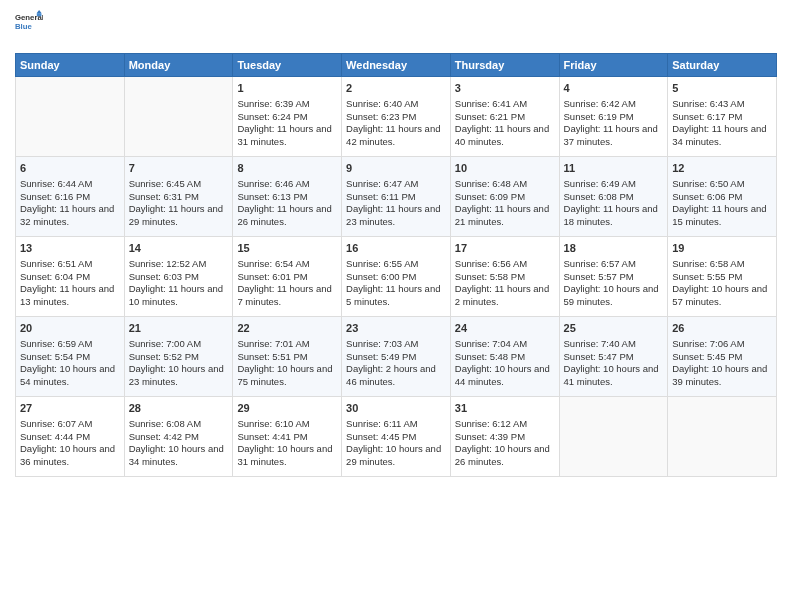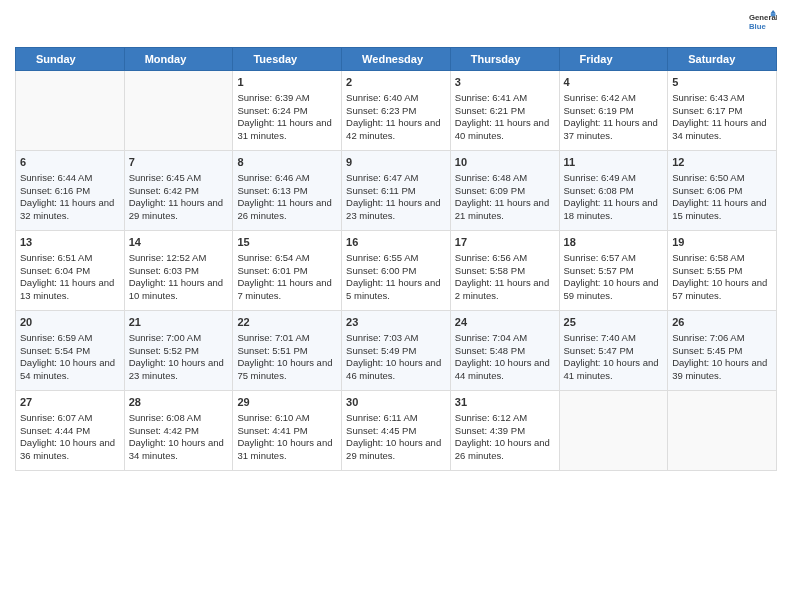--- a/index.html
+++ b/index.html
@@ -11,23 +11,23 @@
       overflow: hidden;
     }
     .page {
       width: 792px;
       min-height: 612px;
       padding: 10px 15px 10px 15px;
       background: #fff;
     }
     .header {
       display: flex;
-      justify-content: flex-end;
+      justify-content: flex-start;
       align-items: flex-start;
-      margin-bottom: 9px;
+      margin-bottom: 15px;
     }
     .logo {
       display: flex;
       align-items: center;
       gap: 2px;
     }
     .logo-icon {
       width: 28px;
       height: 28px;
     }
@@ -46,21 +46,21 @@
     table {
       width: 100%;
       border-collapse: collapse;
       table-layout: fixed;
     }
     thead tr th {
       background: #3a7abf;
       color: #fff;
       font-size: 11px;
       font-weight: bold;
-      padding: 5px 20px;
+      padding: 5px 4px;
       text-align: left;
       border: 1px solid #2e6aaa;
     }
     tbody tr td {
       vertical-align: top;
       font-size: 9.5px;
       color: #333;
       padding: 4px 4px 3px 4px;
       border: 1px solid #ddd;
       height: 80px;
@@ -116,41 +116,41 @@
           <td class="empty-cell"></td>
           <td class="empty-cell"></td>
           <td><span class="day-num">1</span><span>Sunrise: 6:39 AM</span><br><span>Sunset: 6:24 PM</span><br><span>Daylight: 11 hours and 31 minutes.</span></td>
           <td><span class="day-num">2</span><span>Sunrise: 6:40 AM</span><br><span>Sunset: 6:23 PM</span><br><span>Daylight: 11 hours and 42 minutes.</span></td>
           <td><span class="day-num">3</span><span>Sunrise: 6:41 AM</span><br><span>Sunset: 6:21 PM</span><br><span>Daylight: 11 hours and 40 minutes.</span></td>
           <td><span class="day-num">4</span><span>Sunrise: 6:42 AM</span><br><span>Sunset: 6:19 PM</span><br><span>Daylight: 11 hours and 37 minutes.</span></td>
           <td><span class="day-num">5</span><span>Sunrise: 6:43 AM</span><br><span>Sunset: 6:17 PM</span><br><span>Daylight: 11 hours and 34 minutes.</span></td>
         </tr>
         <tr>
           <td><span class="day-num">6</span><span>Sunrise: 6:44 AM</span><br><span>Sunset: 6:16 PM</span><br><span>Daylight: 11 hours and 32 minutes.</span></td>
-          <td><span class="day-num">7</span><span>Sunrise: 6:45 AM</span><br><span>Sunset: 6:42 PM</span><br><span>Daylight: 11 hours and 29 minutes.</span></td>
+          <td><span class="day-num">7</span><span>Sunrise: 6:45 AM</span><br><span>Sunset: 6:31 PM</span><br><span>Daylight: 11 hours and 29 minutes.</span></td>
           <td><span class="day-num">8</span><span>Sunrise: 6:46 AM</span><br><span>Sunset: 6:13 PM</span><br><span>Daylight: 11 hours and 26 minutes.</span></td>
           <td><span class="day-num">9</span><span>Sunrise: 6:47 AM</span><br><span>Sunset: 6:11 PM</span><br><span>Daylight: 11 hours and 23 minutes.</span></td>
           <td><span class="day-num">10</span><span>Sunrise: 6:48 AM</span><br><span>Sunset: 6:09 PM</span><br><span>Daylight: 11 hours and 21 minutes.</span></td>
           <td><span class="day-num">11</span><span>Sunrise: 6:49 AM</span><br><span>Sunset: 6:08 PM</span><br><span>Daylight: 11 hours and 18 minutes.</span></td>
           <td><span class="day-num">12</span><span>Sunrise: 6:50 AM</span><br><span>Sunset: 6:06 PM</span><br><span>Daylight: 11 hours and 15 minutes.</span></td>
         </tr>
         <tr>
           <td><span class="day-num">13</span><span>Sunrise: 6:51 AM</span><br><span>Sunset: 6:04 PM</span><br><span>Daylight: 11 hours and 13 minutes.</span></td>
           <td><span class="day-num">14</span><span>Sunrise: 12:52 AM</span><br><span>Sunset: 6:03 PM</span><br><span>Daylight: 11 hours and 10 minutes.</span></td>
           <td><span class="day-num">15</span><span>Sunrise: 6:54 AM</span><br><span>Sunset: 6:01 PM</span><br><span>Daylight: 11 hours and 7 minutes.</span></td>
           <td><span class="day-num">16</span><span>Sunrise: 6:55 AM</span><br><span>Sunset: 6:00 PM</span><br><span>Daylight: 11 hours and 5 minutes.</span></td>
           <td><span class="day-num">17</span><span>Sunrise: 6:56 AM</span><br><span>Sunset: 5:58 PM</span><br><span>Daylight: 11 hours and 2 minutes.</span></td>
           <td><span class="day-num">18</span><span>Sunrise: 6:57 AM</span><br><span>Sunset: 5:57 PM</span><br><span>Daylight: 10 hours and 59 minutes.</span></td>
           <td><span class="day-num">19</span><span>Sunrise: 6:58 AM</span><br><span>Sunset: 5:55 PM</span><br><span>Daylight: 10 hours and 57 minutes.</span></td>
         </tr>
         <tr>
           <td><span class="day-num">20</span><span>Sunrise: 6:59 AM</span><br><span>Sunset: 5:54 PM</span><br><span>Daylight: 10 hours and 54 minutes.</span></td>
           <td><span class="day-num">21</span><span>Sunrise: 7:00 AM</span><br><span>Sunset: 5:52 PM</span><br><span>Daylight: 10 hours and 23 minutes.</span></td>
           <td><span class="day-num">22</span><span>Sunrise: 7:01 AM</span><br><span>Sunset: 5:51 PM</span><br><span>Daylight: 10 hours and 75 minutes.</span></td>
-          <td><span class="day-num">23</span><span>Sunrise: 7:03 AM</span><br><span>Sunset: 5:49 PM</span><br><span>Daylight: 10 hours and 46 minutes.</span></td>
+          <td><span class="day-num">23</span><span>Sunrise: 7:03 AM</span><br><span>Sunset: 5:49 PM</span><br><span>Daylight: 2 hours and 46 minutes.</span></td>
           <td><span class="day-num">24</span><span>Sunrise: 7:04 AM</span><br><span>Sunset: 5:48 PM</span><br><span>Daylight: 10 hours and 44 minutes.</span></td>
           <td><span class="day-num">25</span><span>Sunrise: 7:40 AM</span><br><span>Sunset: 5:47 PM</span><br><span>Daylight: 10 hours and 41 minutes.</span></td>
           <td><span class="day-num">26</span><span>Sunrise: 7:06 AM</span><br><span>Sunset: 5:45 PM</span><br><span>Daylight: 10 hours and 39 minutes.</span></td>
         </tr>
         <tr>
           <td><span class="day-num">27</span><span>Sunrise: 6:07 AM</span><br><span>Sunset: 4:44 PM</span><br><span>Daylight: 10 hours and 36 minutes.</span></td>
           <td><span class="day-num">28</span><span>Sunrise: 6:08 AM</span><br><span>Sunset: 4:42 PM</span><br><span>Daylight: 10 hours and 34 minutes.</span></td>
           <td><span class="day-num">29</span><span>Sunrise: 6:10 AM</span><br><span>Sunset: 4:41 PM</span><br><span>Daylight: 10 hours and 31 minutes.</span></td>
           <td><span class="day-num">30</span><span>Sunrise: 6:11 AM</span><br><span>Sunset: 4:45 PM</span><br><span>Daylight: 10 hours and 29 minutes.</span></td>
           <td><span class="day-num">31</span><span>Sunrise: 6:12 AM</span><br><span>Sunset: 4:39 PM</span><br><span>Daylight: 10 hours and 26 minutes.</span></td>

